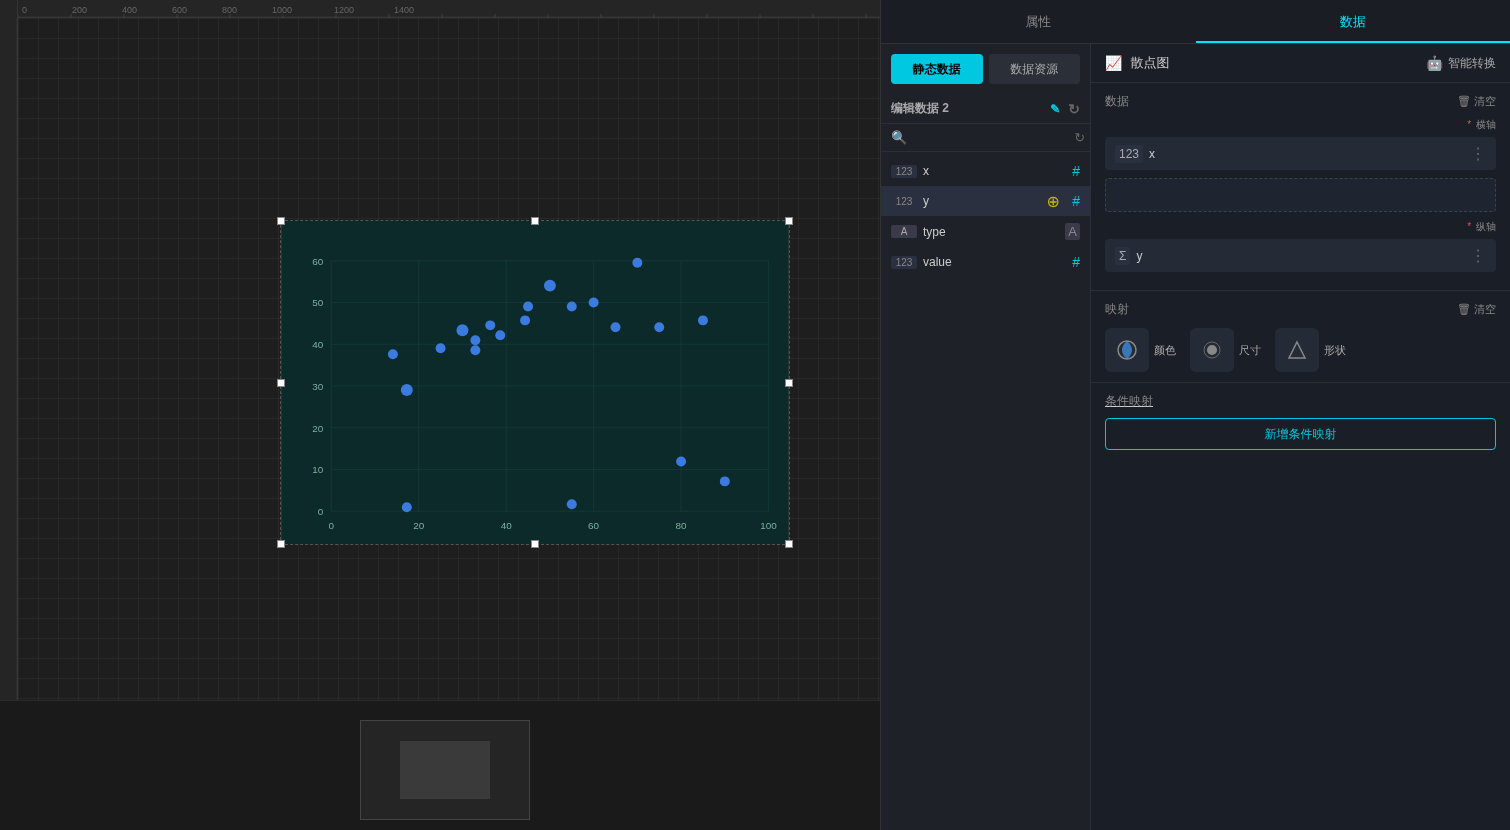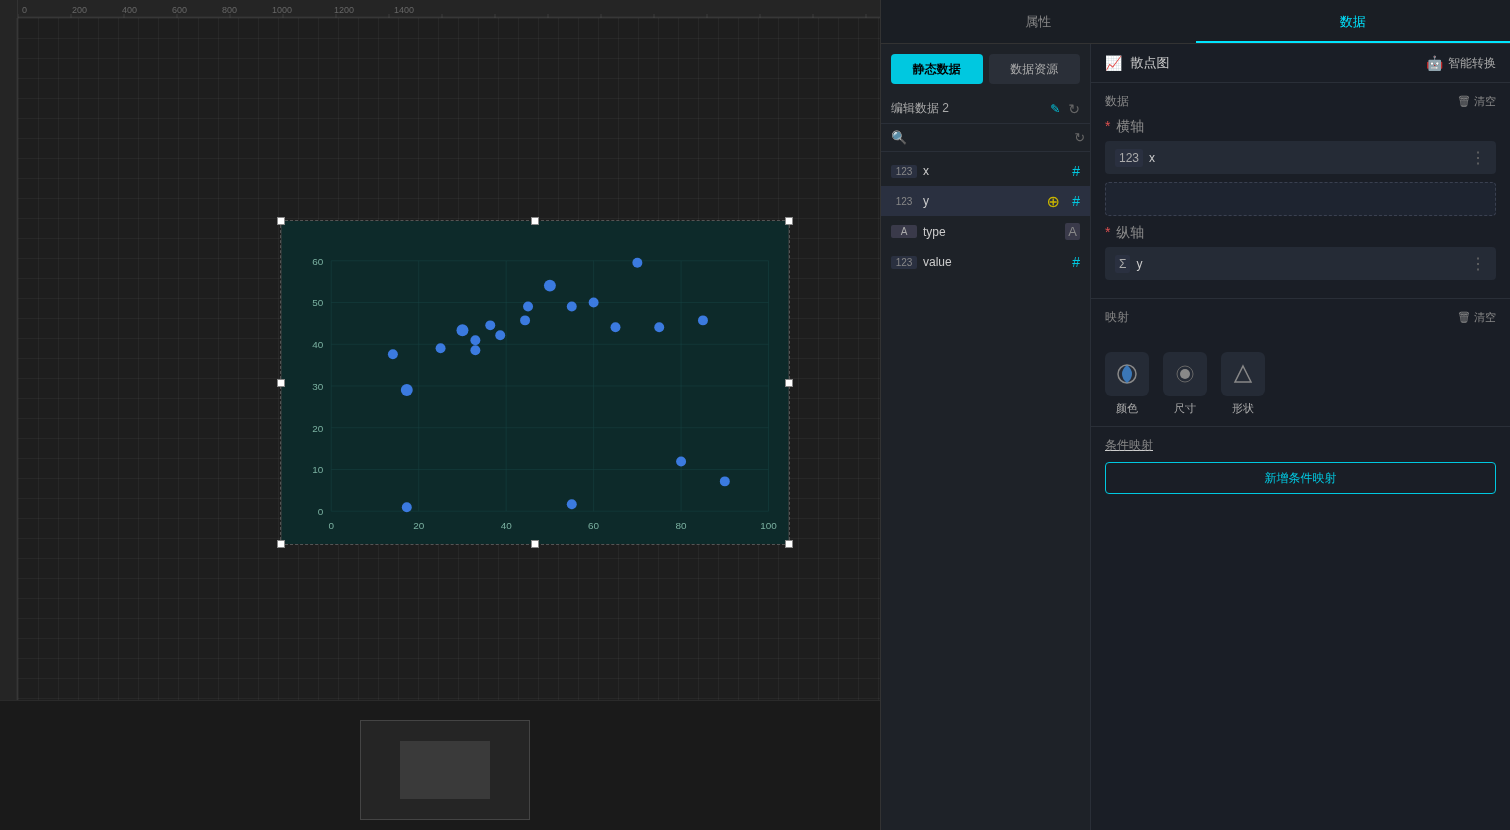--- a/index.html
+++ b/index.html
@@ -169,20 +169,21 @@
       background: #2a2f38;
       color: #aaa;
     }
 
     .ds-edit-row {
       display: flex;
       align-items: center;
       padding: 6px 10px;
       gap: 8px;
       border-bottom: 1px solid #2a2f38;
+      font-weight: bold;
     }
     .ds-edit-label {
       font-size: 12px;
       color: #aaa;
       flex: 1;
     }
     .ds-edit-icon {
       color: #666;
       font-size: 14px;
       cursor: pointer;
@@ -309,23 +310,24 @@
     .dc-clear-btn {
       font-size: 11px;
       color: #888;
       cursor: pointer;
       display: flex;
       align-items: center;
       gap: 3px;
     }
 
     .dc-label {
-      font-size: 14px;
+      font-size: 10px;
       color: #888;
       margin-bottom: 5px;
+      text-align: right;
     }
     .dc-label .required {
       color: #e05050;
       margin-right: 2px;
     }
 
     .dc-field-box {
       background: #252b36;
       border-radius: 4px;
       padding: 7px 10px;
@@ -370,25 +372,24 @@
       flex: 1;
       font-family: Liberation Serif, serif;
     }
     .mapping-icons-row {
       display: flex;
       gap: 14px;
       margin-top: 10px;
     }
     .mapping-icon-btn {
       display: flex;
-      flex-direction: column;
+      flex-direction: row;
       align-items: center;
       gap: 5px;
       cursor: pointer;
-      margin-top: 16px;
     }
     .mapping-icon-circle {
       width: 44px;
       height: 44px;
       background: #252b36;
       border-radius: 6px;
       display: flex;
       align-items: center;
       justify-content: center;
       font-size: 18px;

